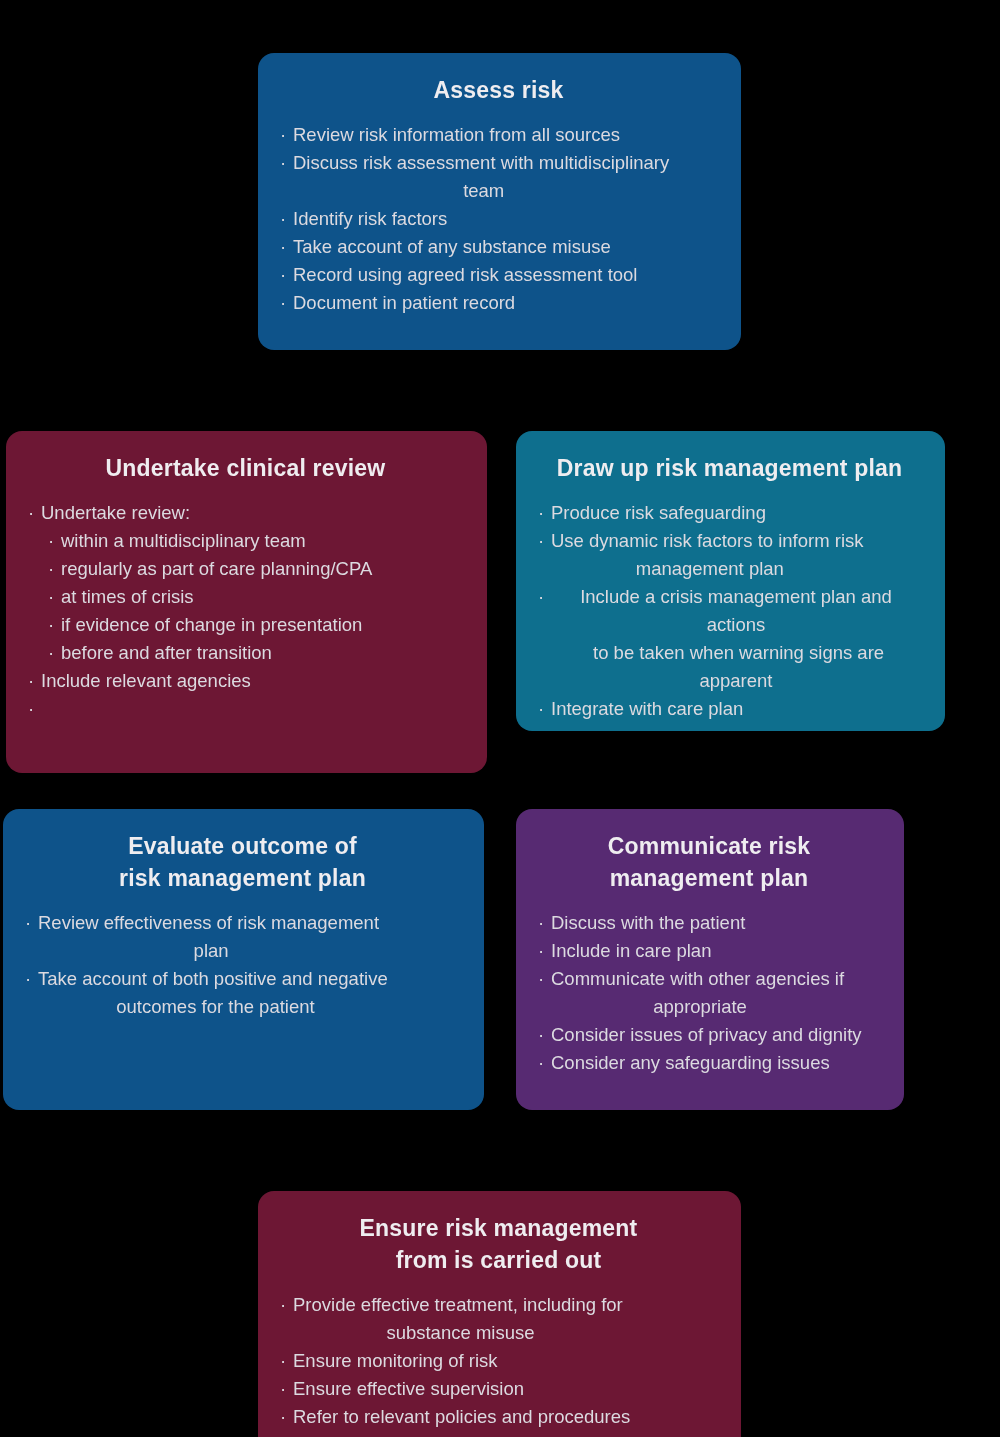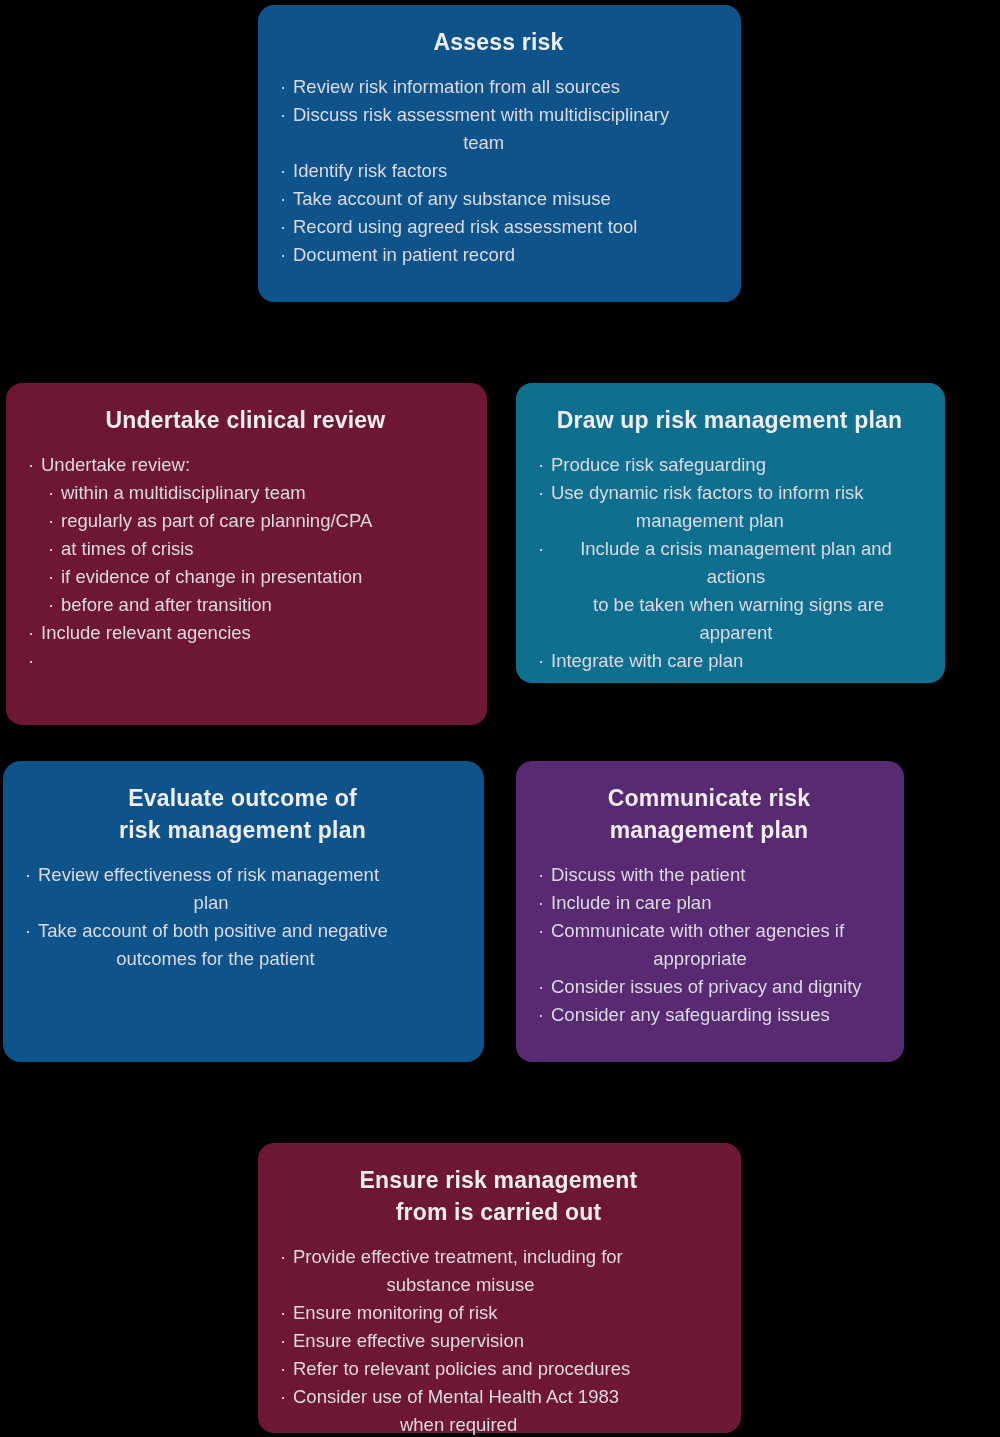--- a/index.html
+++ b/index.html
@@ -10,20 +10,21 @@
   body {
     width: 1000px;
     height: 1437px;
     position: relative;
     overflow: hidden;
     font-family: "Liberation Sans", "DejaVu Sans", sans-serif;
   }
   .canvas {
     position: absolute;
     inset: 0;
+    margin-top: 48px;
   }
   .box {
     position: absolute;
     border-radius: 16px;
     box-sizing: border-box;
     padding: 21px 24px 18px 22px;
     color: #dcdae0;
   }
   .box .title {
     margin: 0 0 15px 0;
@@ -155,21 +156,21 @@
           <span class="btext">Include a crisis management plan and actions
  to be taken when warning signs are apparent</span>
         </div>
         <div class="bullet">
           <span class="dot">·</span>
           <span class="btext">Integrate with care plan</span>
         </div>
       </div>
   </section>
 
-  <section class="box p4" style="background: rgb(14, 83, 138); border-radius: 18px;">
+  <section class="box p4" style="background: rgb(14, 83, 138);">
     <h2 class="title">Evaluate outcome of
 risk management plan</h2>
     <div class="bullets">
         <div class="bullet">
           <span class="dot">·</span>
           <span class="btext">Review effectiveness of risk management
  plan</span>
         </div>
         <div class="bullet">
           <span class="dot">·</span>

